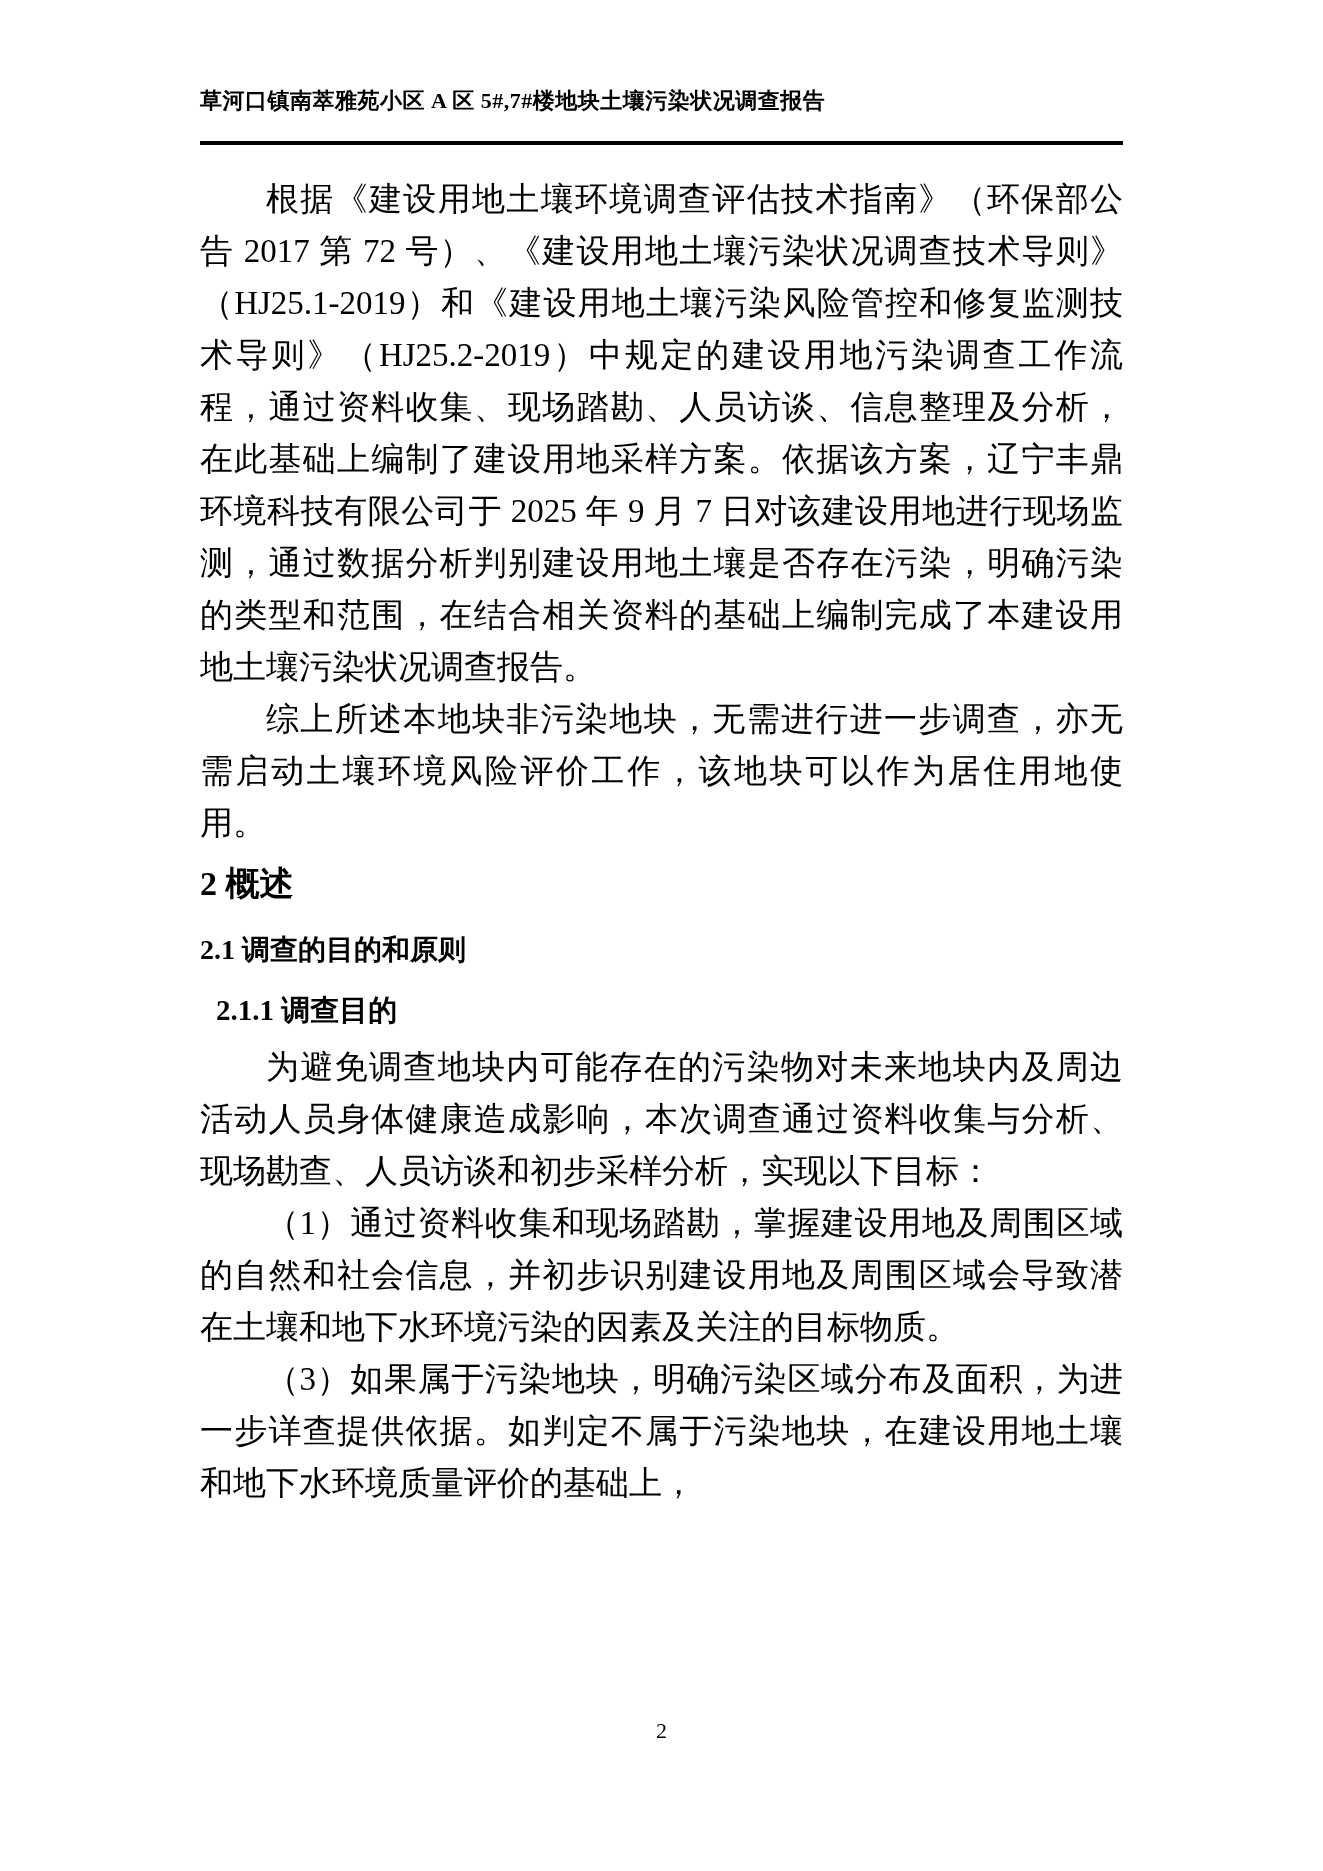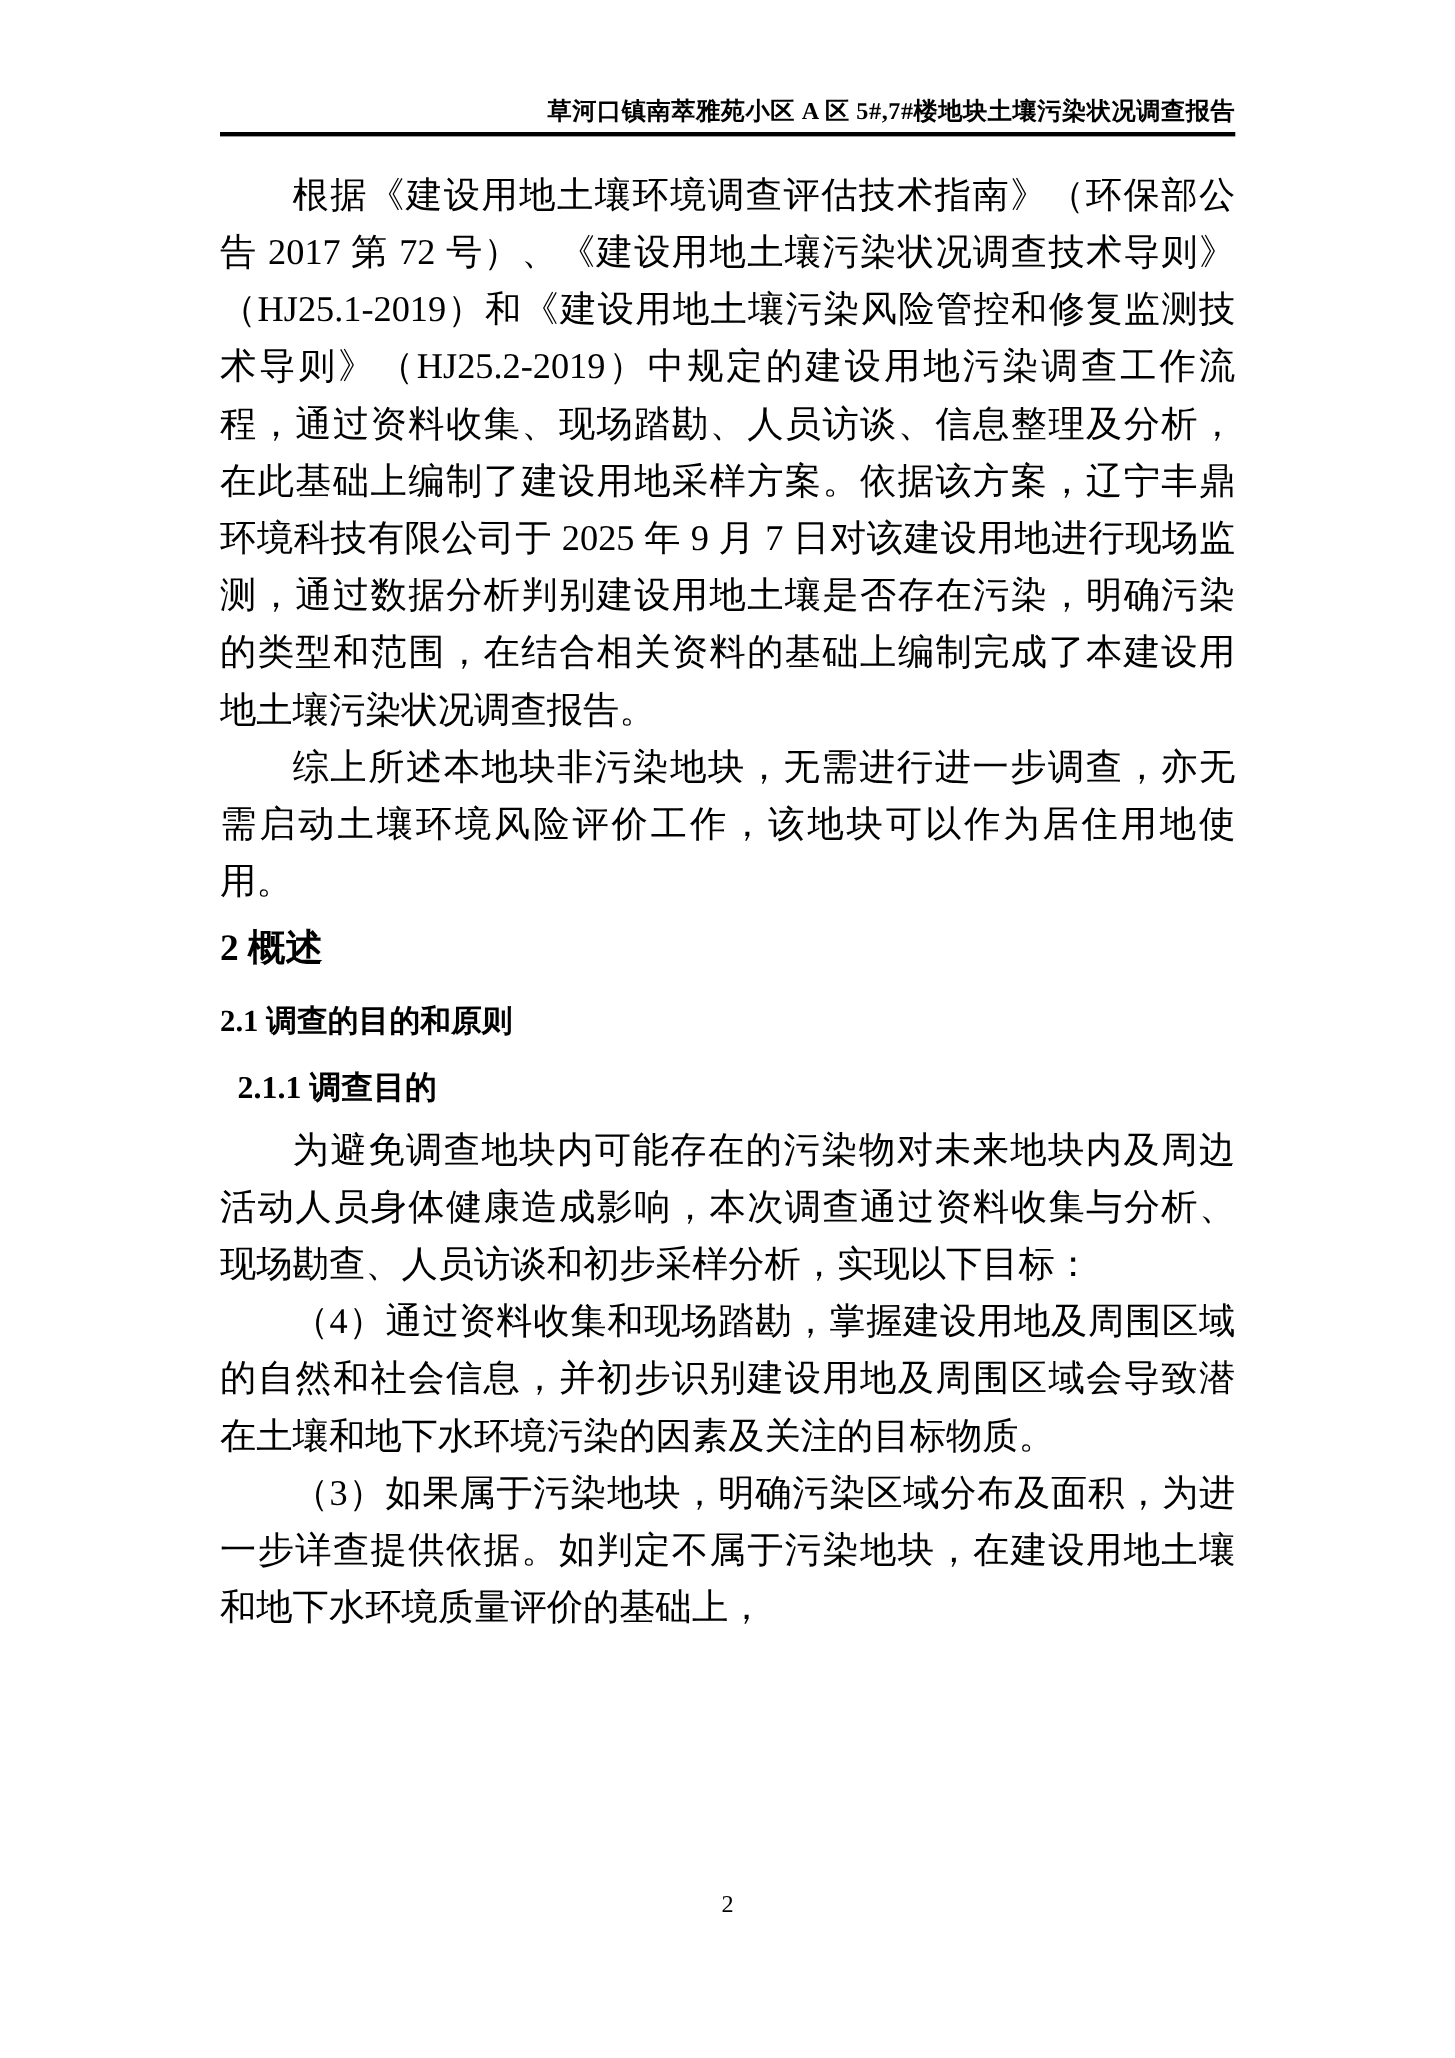--- a/index.html
+++ b/index.html
@@ -13,23 +13,23 @@
     height: 1871px;
     background: #ffffff;
     color: #000000;
     font-family: "Liberation Serif", "DejaVu Serif", serif;
     overflow: hidden;
     box-sizing: border-box;
   }
   
   .header {
     margin: 88px 200px 0 200px;
-    text-align: right;
+    text-align: left;
     border-bottom: 4px solid #000000;
-    padding-bottom: 6px;
+    padding-bottom: 27px;
   }
   .header-title {
     font-size: 22px;
     font-weight: bold;
     letter-spacing: 0.5px;
     line-height: 26px;
   }
   
   .content {
     margin: 0 200px;
@@ -97,21 +97,21 @@
     <p>综上所述本地块非污染地块，无需进行进一步调查，亦无需启动土壤环境风险评价工作，该地块可以作为居住用地使用。</p>
 
     <h1>2 概述</h1>
 
     <h2>2.1 调查的目的和原则</h2>
 
     <h3>2.1.1 调查目的</h3>
 
     <p>为避免调查地块内可能存在的污染物对未来地块内及周边活动人员身体健康造成影响，本次调查通过资料收集与分析、现场勘查、人员访谈和初步采样分析，实现以下目标：</p>
 
-    <p>（4）通过资料收集和现场踏勘，掌握建设用地及周围区域的自然和社会信息，并初步识别建设用地及周围区域会导致潜在土壤和地下水环境污染的因素及关注的目标物质。</p>
+    <p>（1）通过资料收集和现场踏勘，掌握建设用地及周围区域的自然和社会信息，并初步识别建设用地及周围区域会导致潜在土壤和地下水环境污染的因素及关注的目标物质。</p>
 
 
     <p>（3）如果属于污染地块，明确污染区域分布及面积，为进一步详查提供依据。如判定不属于污染地块，在建设用地土壤和地下水环境质量评价的基础上，</p>
 
   </div>
 
   <div class="footer">
     <span class="page-number">2</span>
   </div>
 

